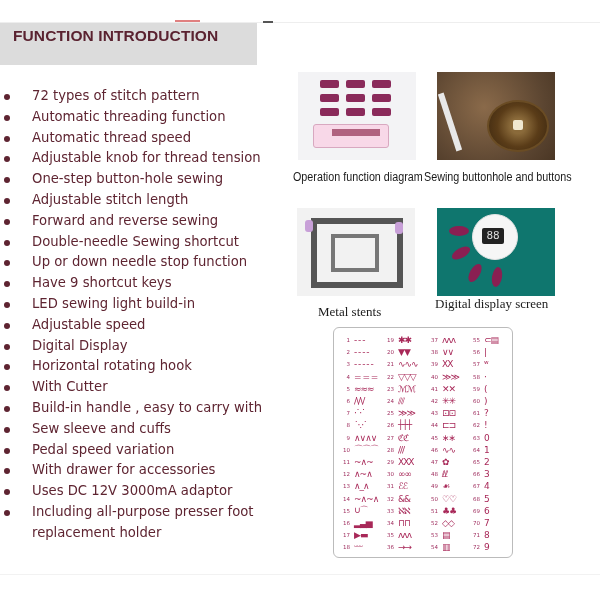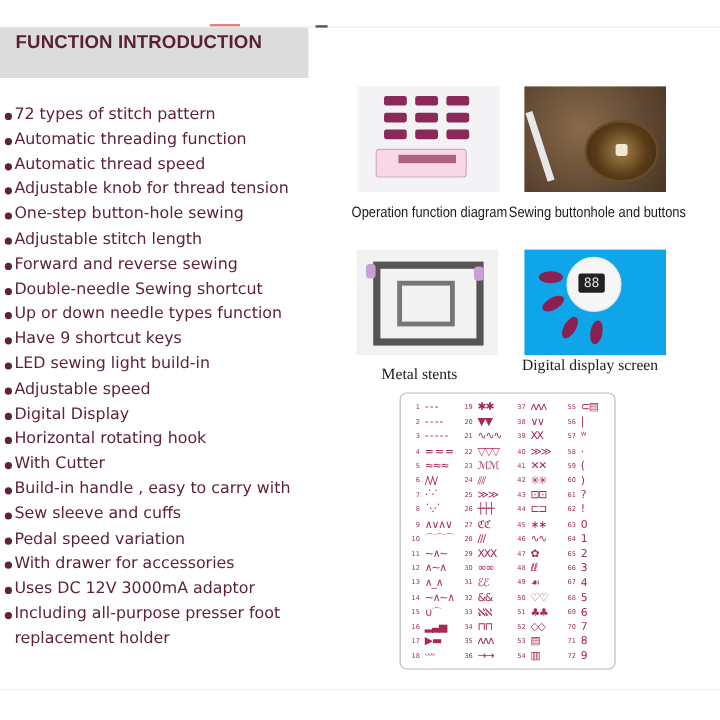--- a/index.html
+++ b/index.html
@@ -5,40 +5,40 @@
     html, body { margin:0; padding:0; }
     body { width:600px; height:600px; background:#ffffff; position:relative; overflow:hidden;
            font-family:"DejaVu Sans", sans-serif; }
     .header { position:absolute; left:0; top:23px; width:257px; height:42px; background:#dcdcdc; }
     .header-title { position:absolute; left:13px; top:4px; font-family:"Liberation Sans", sans-serif;
            font-weight:bold; font-size:15.5px; color:#5a2230; letter-spacing:0.1px; }
     .topline { position:absolute; top:22px; left:0; width:600px; height:1px; background:#eeeeee; }
     .topred { position:absolute; top:20px; left:175px; width:25px; height:2px; background:#e08080; }
     .topdark { position:absolute; top:21px; left:263px; width:10px; height:2px; background:#555; }
     .features { position:absolute; left:0; top:86px; margin:0; padding:0; list-style:none; }
-    .features li { position:relative; padding-left:12px; font-size:13.2px; line-height:20.8px; color:#5e2431; white-space:nowrap; }
+    .features li { position:relative; padding-left:32px; font-size:13.2px; line-height:20.8px; color:#5e2431; white-space:nowrap; }
     .features li .dot { position:absolute; left:4px; top:8px; width:6px; height:6px; border-radius:50%; background:#5e2431; }
     .photo { position:absolute; overflow:hidden; }
     .cap { position:absolute; font-family:"Liberation Sans", sans-serif; font-size:12.5px; color:#1a1a1a; white-space:nowrap; transform:scaleX(0.86); transform-origin:left; }
     .cap2 { position:absolute; font-family:Liberation Serif, serif; font-size:13px; color:#1a1a1a; white-space:nowrap; }
     
     #p1 { left:298px; top:72px; width:118px; height:88px; background:#f3f3f5; }
     .key { position:absolute; width:19px; height:8px; background:#8a2a5a; border-radius:2px; }
     .lcd { position:absolute; left:15px; top:52px; width:74px; height:22px; background:#f8d8e8; border:1px solid #d8a8c0; border-radius:3px; }
     .lcd-in { position:absolute; left:18px; top:4px; width:48px; height:7px; background:#b0627f; }
     
     #p2 { left:437px; top:72px; width:118px; height:88px; background:radial-gradient(circle at 40% 40%, #8a6a4a, #5a4430 70%, #4a3624); }
     .strip { position:absolute; left:10px; top:20px; width:6px; height:60px; background:#e8e8e8; transform:rotate(-18deg); }
     .btn { position:absolute; left:50px; top:28px; width:58px; height:48px; border-radius:50%; background:radial-gradient(circle, #8a6a3a 20%, #5a3c18 55%, #3a2610 100%); border:2px solid #6a4c24; }
     .btn-hole { position:absolute; left:24px; top:18px; width:10px; height:10px; background:#f0e8d0; border-radius:2px; }
     
     #p3 { left:297px; top:208px; width:118px; height:88px; background:#f2f2f2; }
     .frame { position:absolute; border:6px solid #4a4a4a; }
     
-    #p4 { left:437px; top:208px; width:118px; height:88px; background:#0ea5e9; }
+    #p4 { left:437px; top:208px; width:118px; height:88px; background:#0f766e; }
     .seg { position:absolute; left:45px; top:20px; width:22px; height:16px; background:#222; color:#ddd; font-family:"DejaVu Sans Mono", monospace; font-size:11px; text-align:center; line-height:16px; border-radius:2px; }
     .ring { position:absolute; left:35px; top:6px; width:44px; height:44px; border-radius:50%; background:#f6f6f6; border:1px solid #e4e4e4; }
     .pbtn { position:absolute; width:20px; height:10px; border-radius:50%; background:#8a1f52; }
     
     .chart { position:absolute; left:333px; top:327px; width:178px; height:229px; border:1px solid #bbb; border-radius:6px; background:#fff; }
     .col { position:absolute; top:6px; }
     .st { height:12.2px; display:flex; align-items:center; font-size:5.5px; color:#a03060; white-space:nowrap; }
     .st .n { width:12px; text-align:right; margin-right:4px; }
     .st .g { font-size:9px; color:#a82858; letter-spacing:-1px; }
     .footer-line { position:absolute; left:0; top:574px; width:600px; height:1px; background:#f2f2f2; }
@@ -56,21 +56,21 @@
 
 <ul class="features" id="features">
     <li><span class="dot"></span><span>72 types of stitch pattern</span></li>
     <li><span class="dot"></span><span>Automatic threading function</span></li>
     <li><span class="dot"></span><span>Automatic thread speed</span></li>
     <li><span class="dot"></span><span>Adjustable knob for thread tension</span></li>
     <li><span class="dot"></span><span>One-step button-hole sewing</span></li>
     <li><span class="dot"></span><span>Adjustable stitch length</span></li>
     <li><span class="dot"></span><span>Forward and reverse sewing</span></li>
     <li><span class="dot"></span><span>Double-needle Sewing shortcut</span></li>
-    <li><span class="dot"></span><span>Up or down needle types function</span></li>
+    <li><span class="dot"></span><span>Up or down needle stop function</span></li>
     <li><span class="dot"></span><span>Have 9 shortcut keys</span></li>
     <li><span class="dot"></span><span>LED sewing light build-in</span></li>
     <li><span class="dot"></span><span>Adjustable speed</span></li>
     <li><span class="dot"></span><span>Digital Display</span></li>
     <li><span class="dot"></span><span>Horizontal rotating hook</span></li>
     <li><span class="dot"></span><span>With Cutter</span></li>
     <li><span class="dot"></span><span>Build-in handle , easy to carry with</span></li>
     <li><span class="dot"></span><span>Sew sleeve and cuffs</span></li>
     <li><span class="dot"></span><span>Pedal speed variation</span></li>
     <li><span class="dot"></span><span>With drawer for accessories</span></li>

